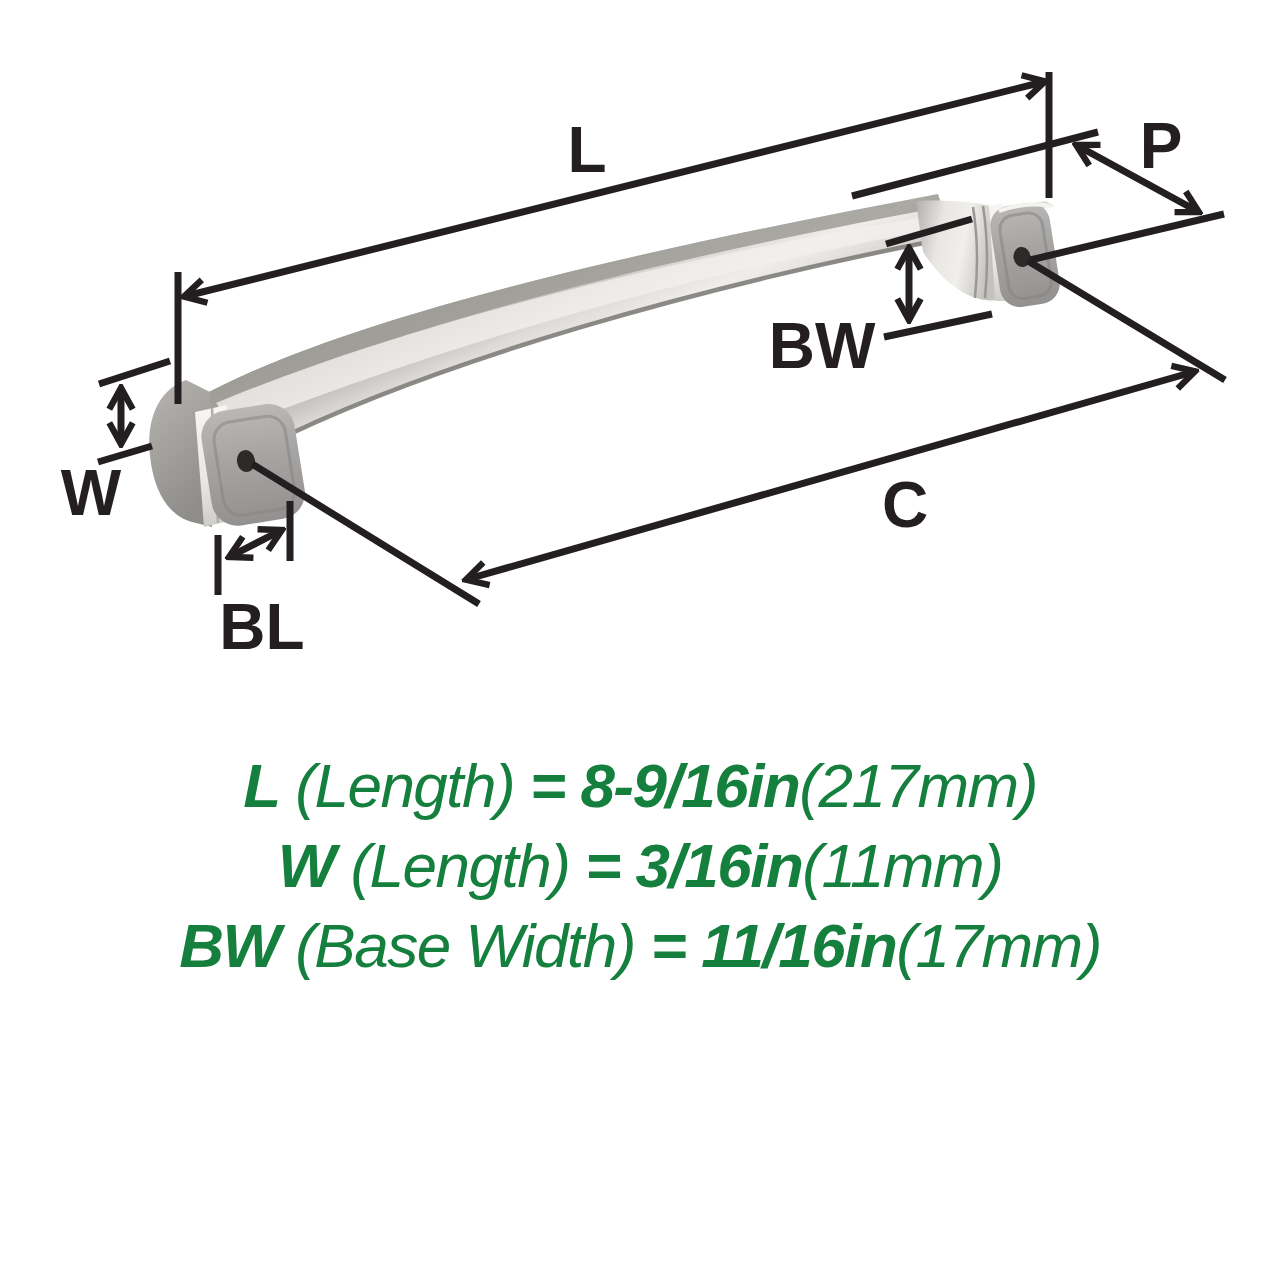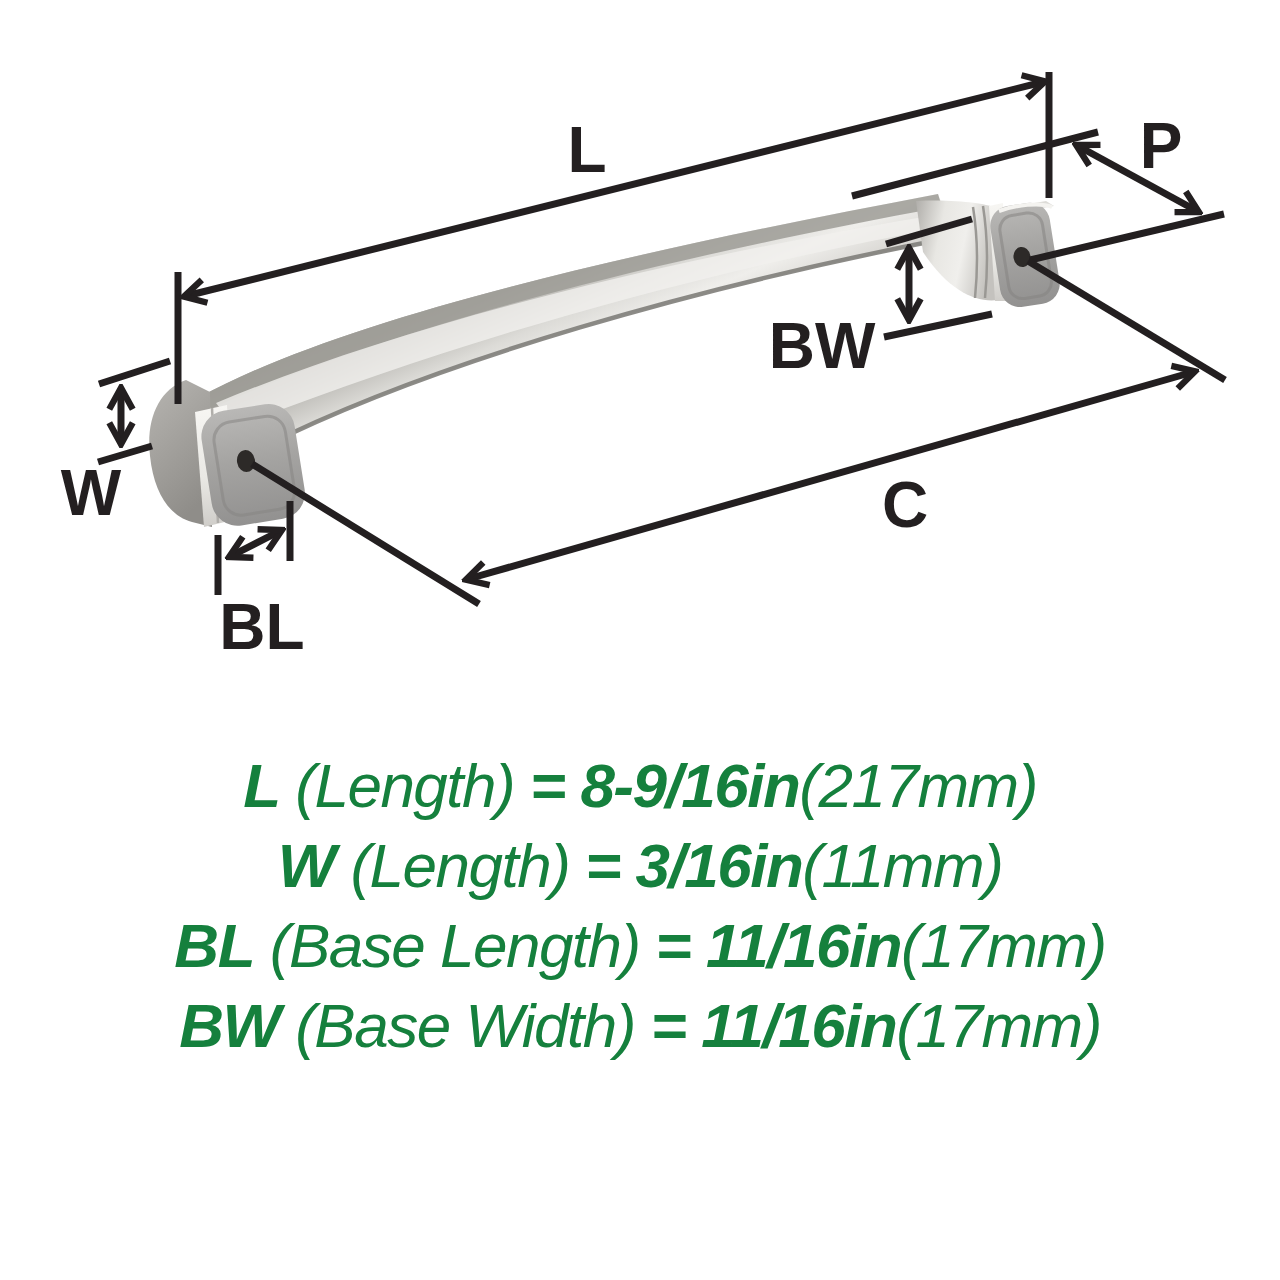--- a/index.html
+++ b/index.html
@@ -144,26 +144,20 @@
       <span class="eq">=</span>
       <span class="val">8-9/16in</span><span class="met">(217mm)</span>
     </div>
     <div class="legend-line">
       <span class="sym">W</span>
       <span class="nm">(Length)</span>
       <span class="eq">=</span>
       <span class="val">3/16in</span><span class="met">(11mm)</span>
     </div>
     <div class="legend-line">
-      <span class="sym">BL</span>
-      <span class="nm">(Base Length)</span>
-      <span class="eq">=</span>
-      <span class="val">11/16in</span><span class="met">(17mm)</span>
-    </div>
-    <div class="legend-line">
       <span class="sym">BW</span>
       <span class="nm">(Base Width)</span>
       <span class="eq">=</span>
       <span class="val">11/16in</span><span class="met">(17mm)</span>
     </div>
   </div>
 
 </div>
 
 </body></html>

